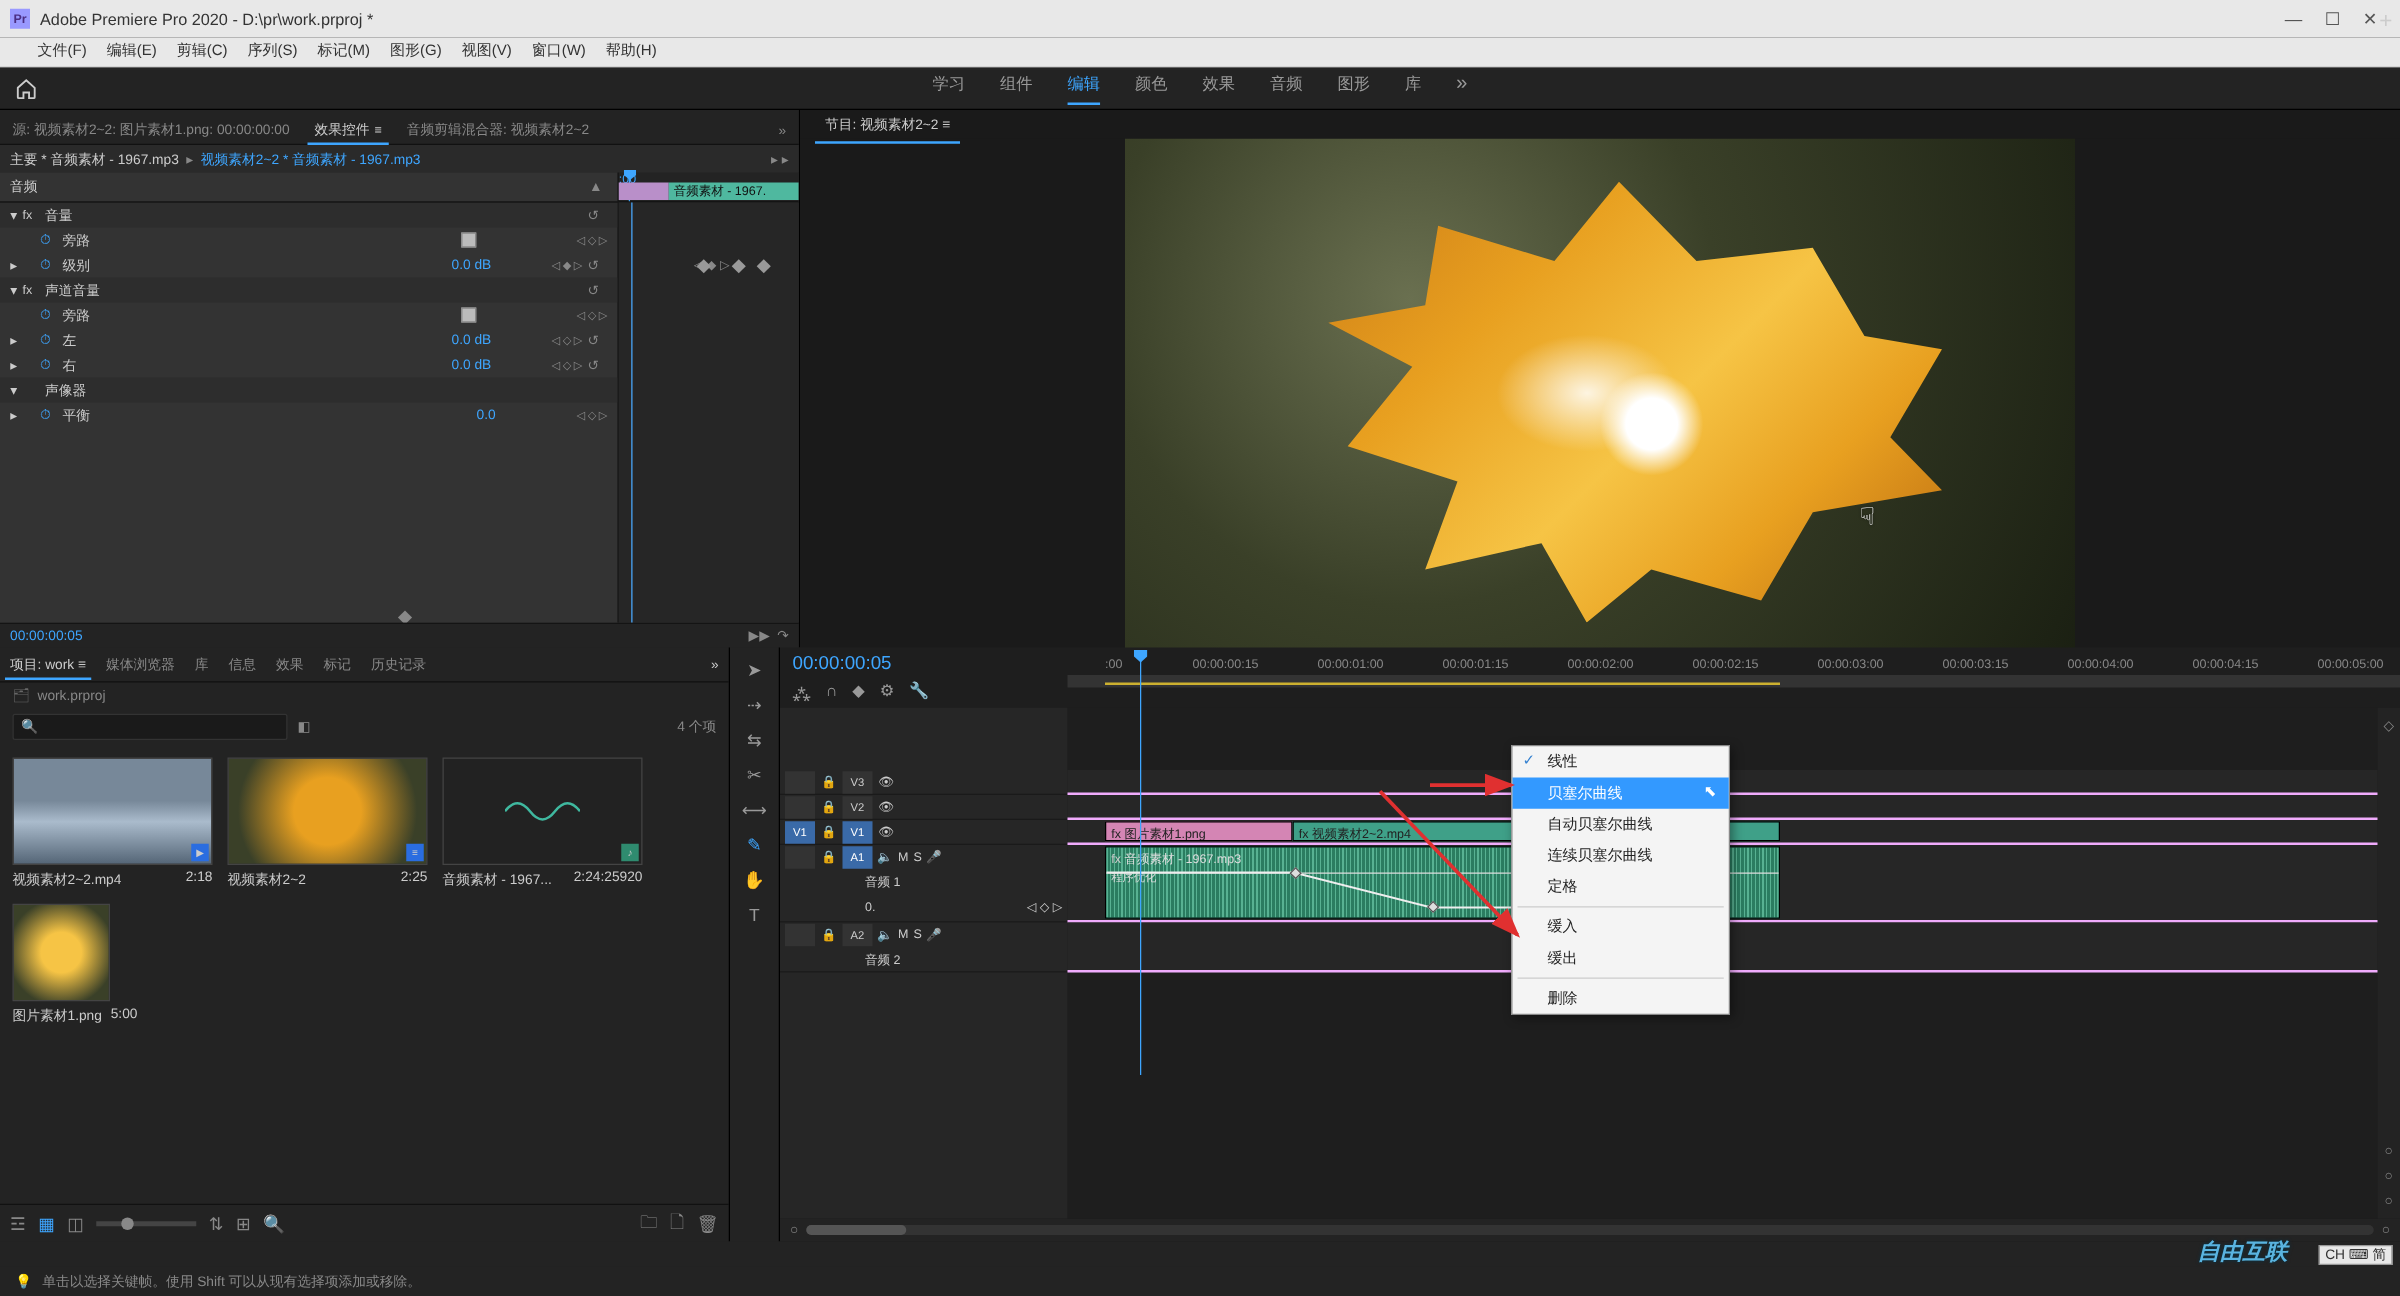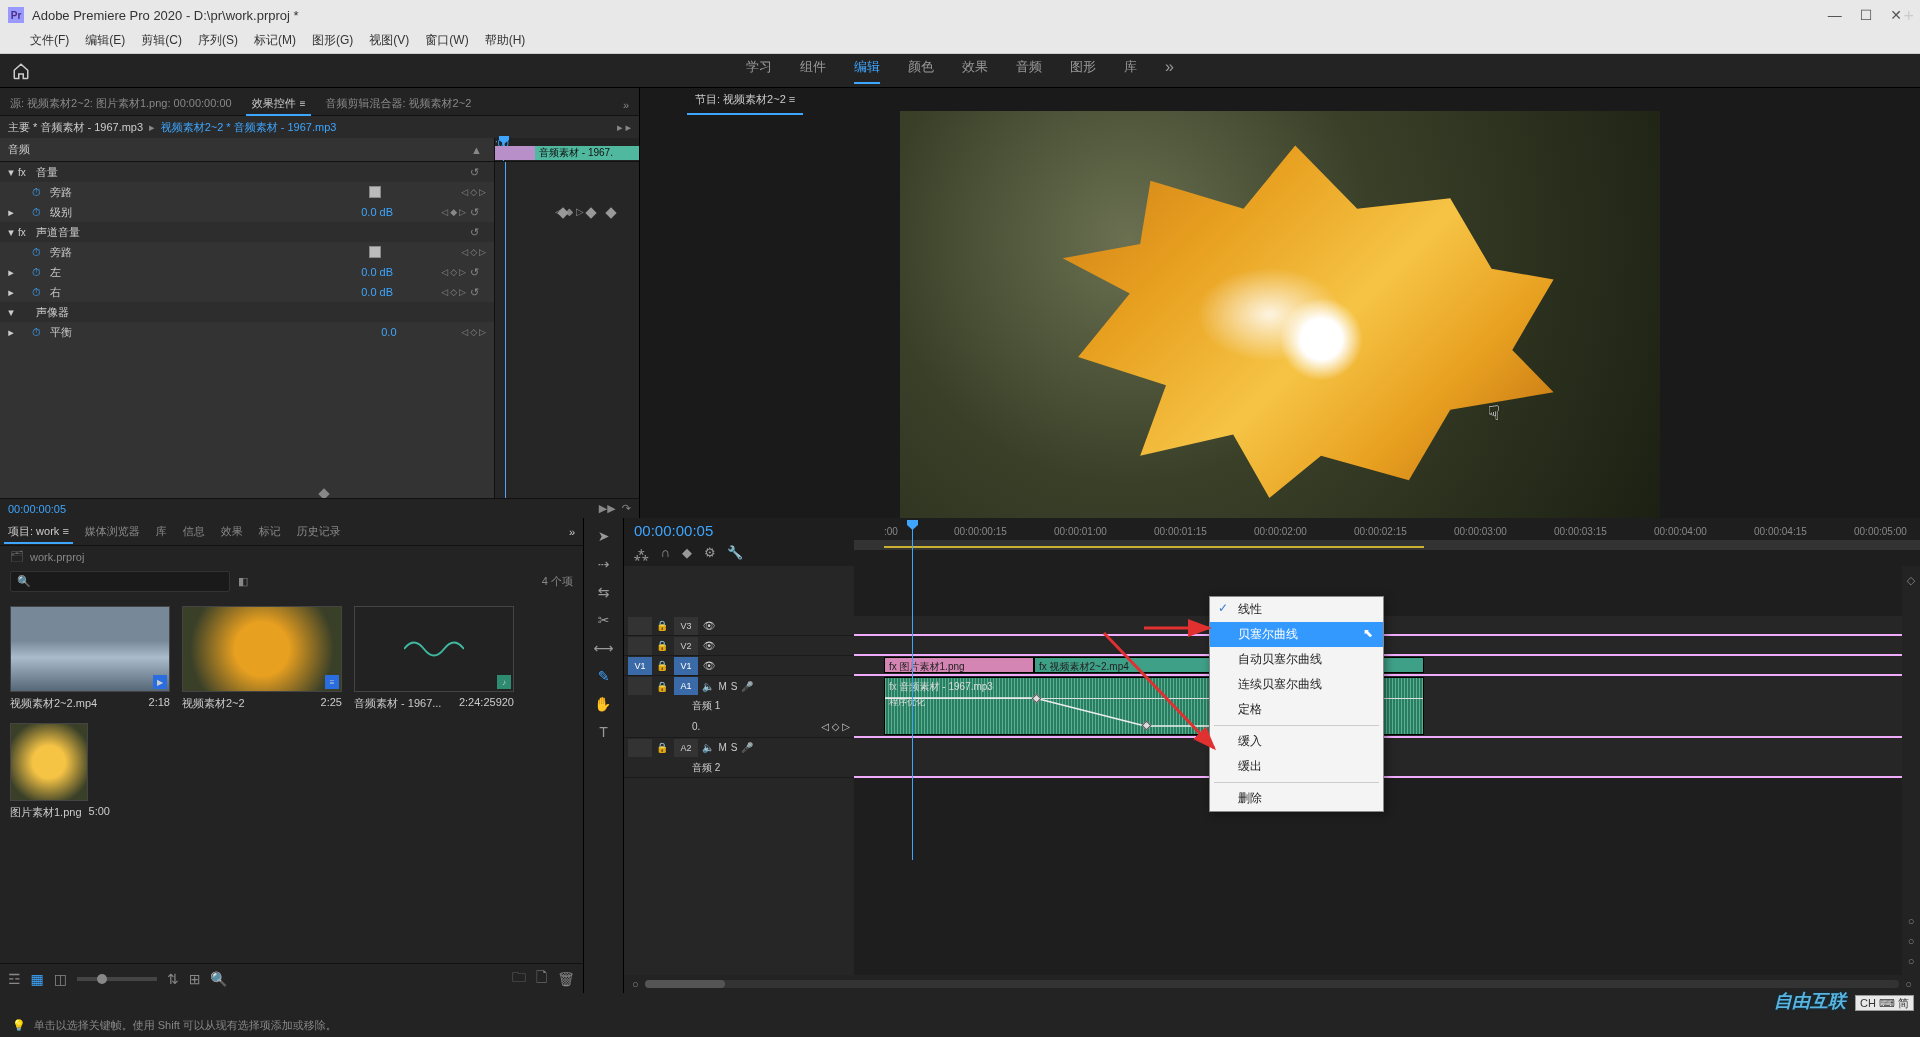--- a/index.html
+++ b/index.html
@@ -52,21 +52,21 @@
 .prop-row.section { background:#2d2d2d;}
 .ec-keyframes .kf-row { height:20px; position:relative;}
 .ec-keyframes .kf-diamond { position:absolute; top:7px; width:8px; height:8px; background:#999; transform:rotate(45deg);}
 .ec-keyframes .kf-nav-icons { position:absolute; top:4px; color:#888; font-size:10px;}
 .ec-ruler { position:absolute; bottom:0; left:0; right:0; height:8px; }
 .ec-ruler .diamond { position:absolute; bottom:0; left:50%; width:8px; height:8px; background:#888; transform:rotate(45deg);}
 .ec-footer { height:20px; display:flex; align-items:center; justify-content:space-between; padding:0 8px; background:#232323; border-top:1px solid #111;}
 .ec-footer .tc { color:#3ea6ff;}
 .right-panel { flex:1; display:flex; flex-direction:column; background:#1a1a1a;}
 .program-tab { height:28px; display:flex; align-items:center; padding:0 12px;}
-.program-tab .tab { color:#ccc; padding:4px 8px; position:relative;margin-left:35px;}
+.program-tab .tab { color:#ccc; padding:4px 8px; position:relative;}
 .program-tab .tab::after { content:''; position:absolute; bottom:-4px; left:0; right:0; height:2px; background:#3ea6ff;}
 .monitor { flex:1; display:flex; align-items:center; justify-content:center; background:#1a1a1a;}
 .monitor-img { width:760px; height:430px; background:radial-gradient(ellipse 200px 180px at 60% 55%, #fffae0 0%, #fff2a0 20%, transparent 60%), radial-gradient(circle at 30% 30%, #6a7050 0%, #3a4028 40%, #1a1f12 100%); position:relative; overflow:hidden;}
 .monitor-img .leaf { position:absolute; left:18%; top:8%; width:68%; height:82%; background:#e8a020; clip-path:polygon(50% 0%, 62% 18%, 80% 15%, 88% 35%, 100% 38%, 92% 58%, 100% 70%, 80% 75%, 72% 95%, 55% 88%, 45% 100%, 38% 82%, 20% 88%, 25% 68%, 8% 60%, 18% 42%, 5% 32%, 20% 28%, 22% 10%, 40% 18%); filter:drop-shadow(0 4px 8px rgba(0,0,0,0.4));}
 .monitor-img .leaf::before { content:''; position:absolute; inset:0; background:radial-gradient(circle at 55% 55%, #fff 0%, #fff 6%, transparent 12%), radial-gradient(ellipse at 45% 48%, rgba(255,255,255,0.85) 0%, transparent 18%), linear-gradient(135deg, #c97815 0%, #e8a020 30%, #f6c445 55%, #e8a020 75%, #b86810 100%);}
 .monitor-img .cursor-hand { position:absolute; right:160px; top:290px; font-size:20px; color:#fff; text-shadow:0 0 2px #000;}
 .monitor-controls { height:50px; background:#232323; display:flex; align-items:center; padding:0 10px; gap:10px;}
 .mc-tc { color:#3ea6ff; font-size:13px; margin-left:6px;}
 .mc-dropdown { background:#333; padding:2px 8px; border:1px solid #444; color:#ccc; font-size:11px;}
 .mc-spacer { flex:1;}
@@ -145,21 +145,21 @@
 .context-menu .item { padding:4px 14px 4px 28px; position:relative;}
 .context-menu .item.hover { background:#3399ff; color:#fff;}
 .context-menu .item.check::before { content:'✓'; position:absolute; left:8px; color:#3380d0;}
 .context-menu .sep { height:1px; background:#ccc; margin:3px 4px;}
 .red-arrow { position:absolute; z-index:1001; pointer-events:none;}
 .red-arrow svg { overflow:visible;}
 .statusbar { position:absolute; bottom:0; left:0; right:0; height:24px; background:#232323; display:flex; align-items:center; padding:0 12px; color:#888; font-size:11px;}
 .statusbar .tip-icon { color:#3ea6ff; margin-right:8px;}
 .watermark { position:absolute; bottom:24px; right:6px; z-index:200;}
 .watermark .txt { color:#5ab4e0; font-size:18px; font-style:italic; font-weight:bold; text-shadow:0 0 3px #003850;}
-.watermark .ime { background:#e8e8e8; color:#333; font-size:11px; padding:1px 4px; border:1px solid #999; margin-left:6px;}
+.watermark .ime { background:#e8e8e8; color:#333; font-size:11px; padding:1px 4px; border:1px solid #999; margin-left:22px;}
 .tl-scroll-v { width:18px; background:#232323; display:flex; flex-direction:column; align-items:center; padding:4px 0;}
 .tl-scroll-v span { color:#888; margin:4px 0;}
 .tl-bottom-scroll { height:18px; display:flex; align-items:center; padding:0 8px; background:#232323;}
 .tl-bottom-scroll .track { flex:1; height:8px; background:#333; border-radius:4px; position:relative;}
 .tl-bottom-scroll .thumb { position:absolute; left:0; width:80px; height:8px; background:#555; border-radius:4px;}
 .plus-btn { position:absolute; right:6px; top:6px; color:#ccc; font-size:18px;}
 </style>
 </head>
 <body>
 

